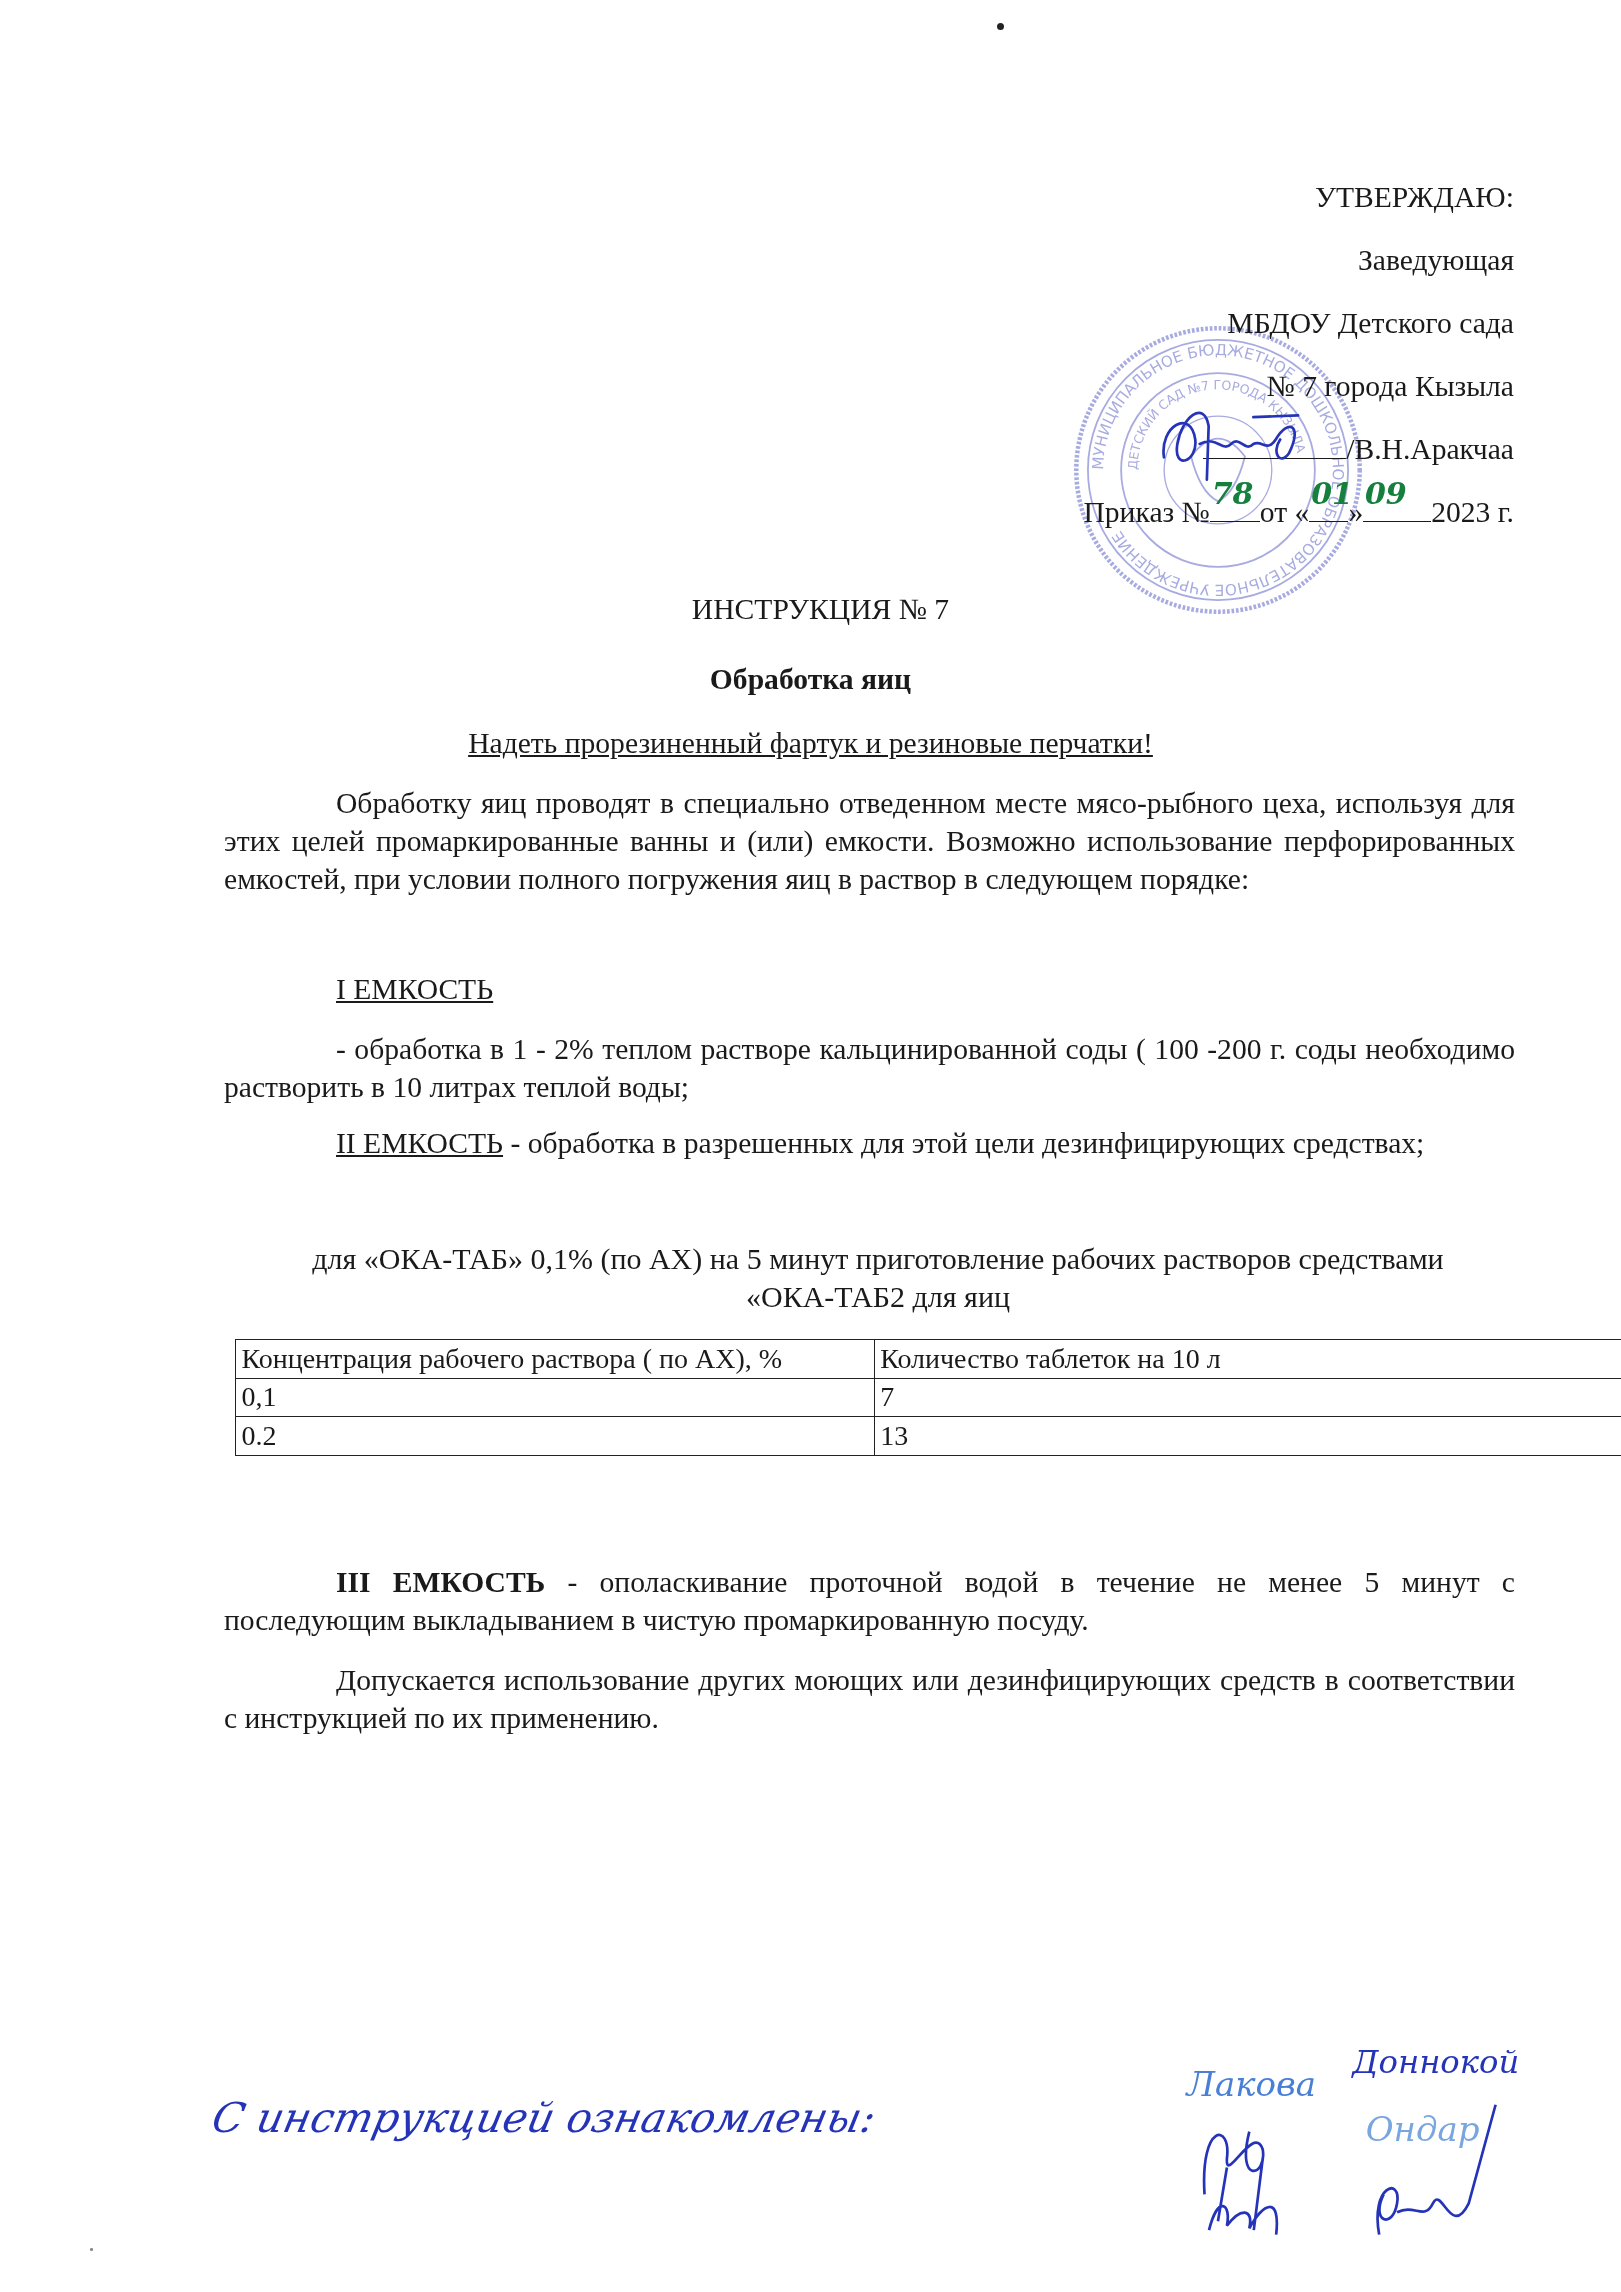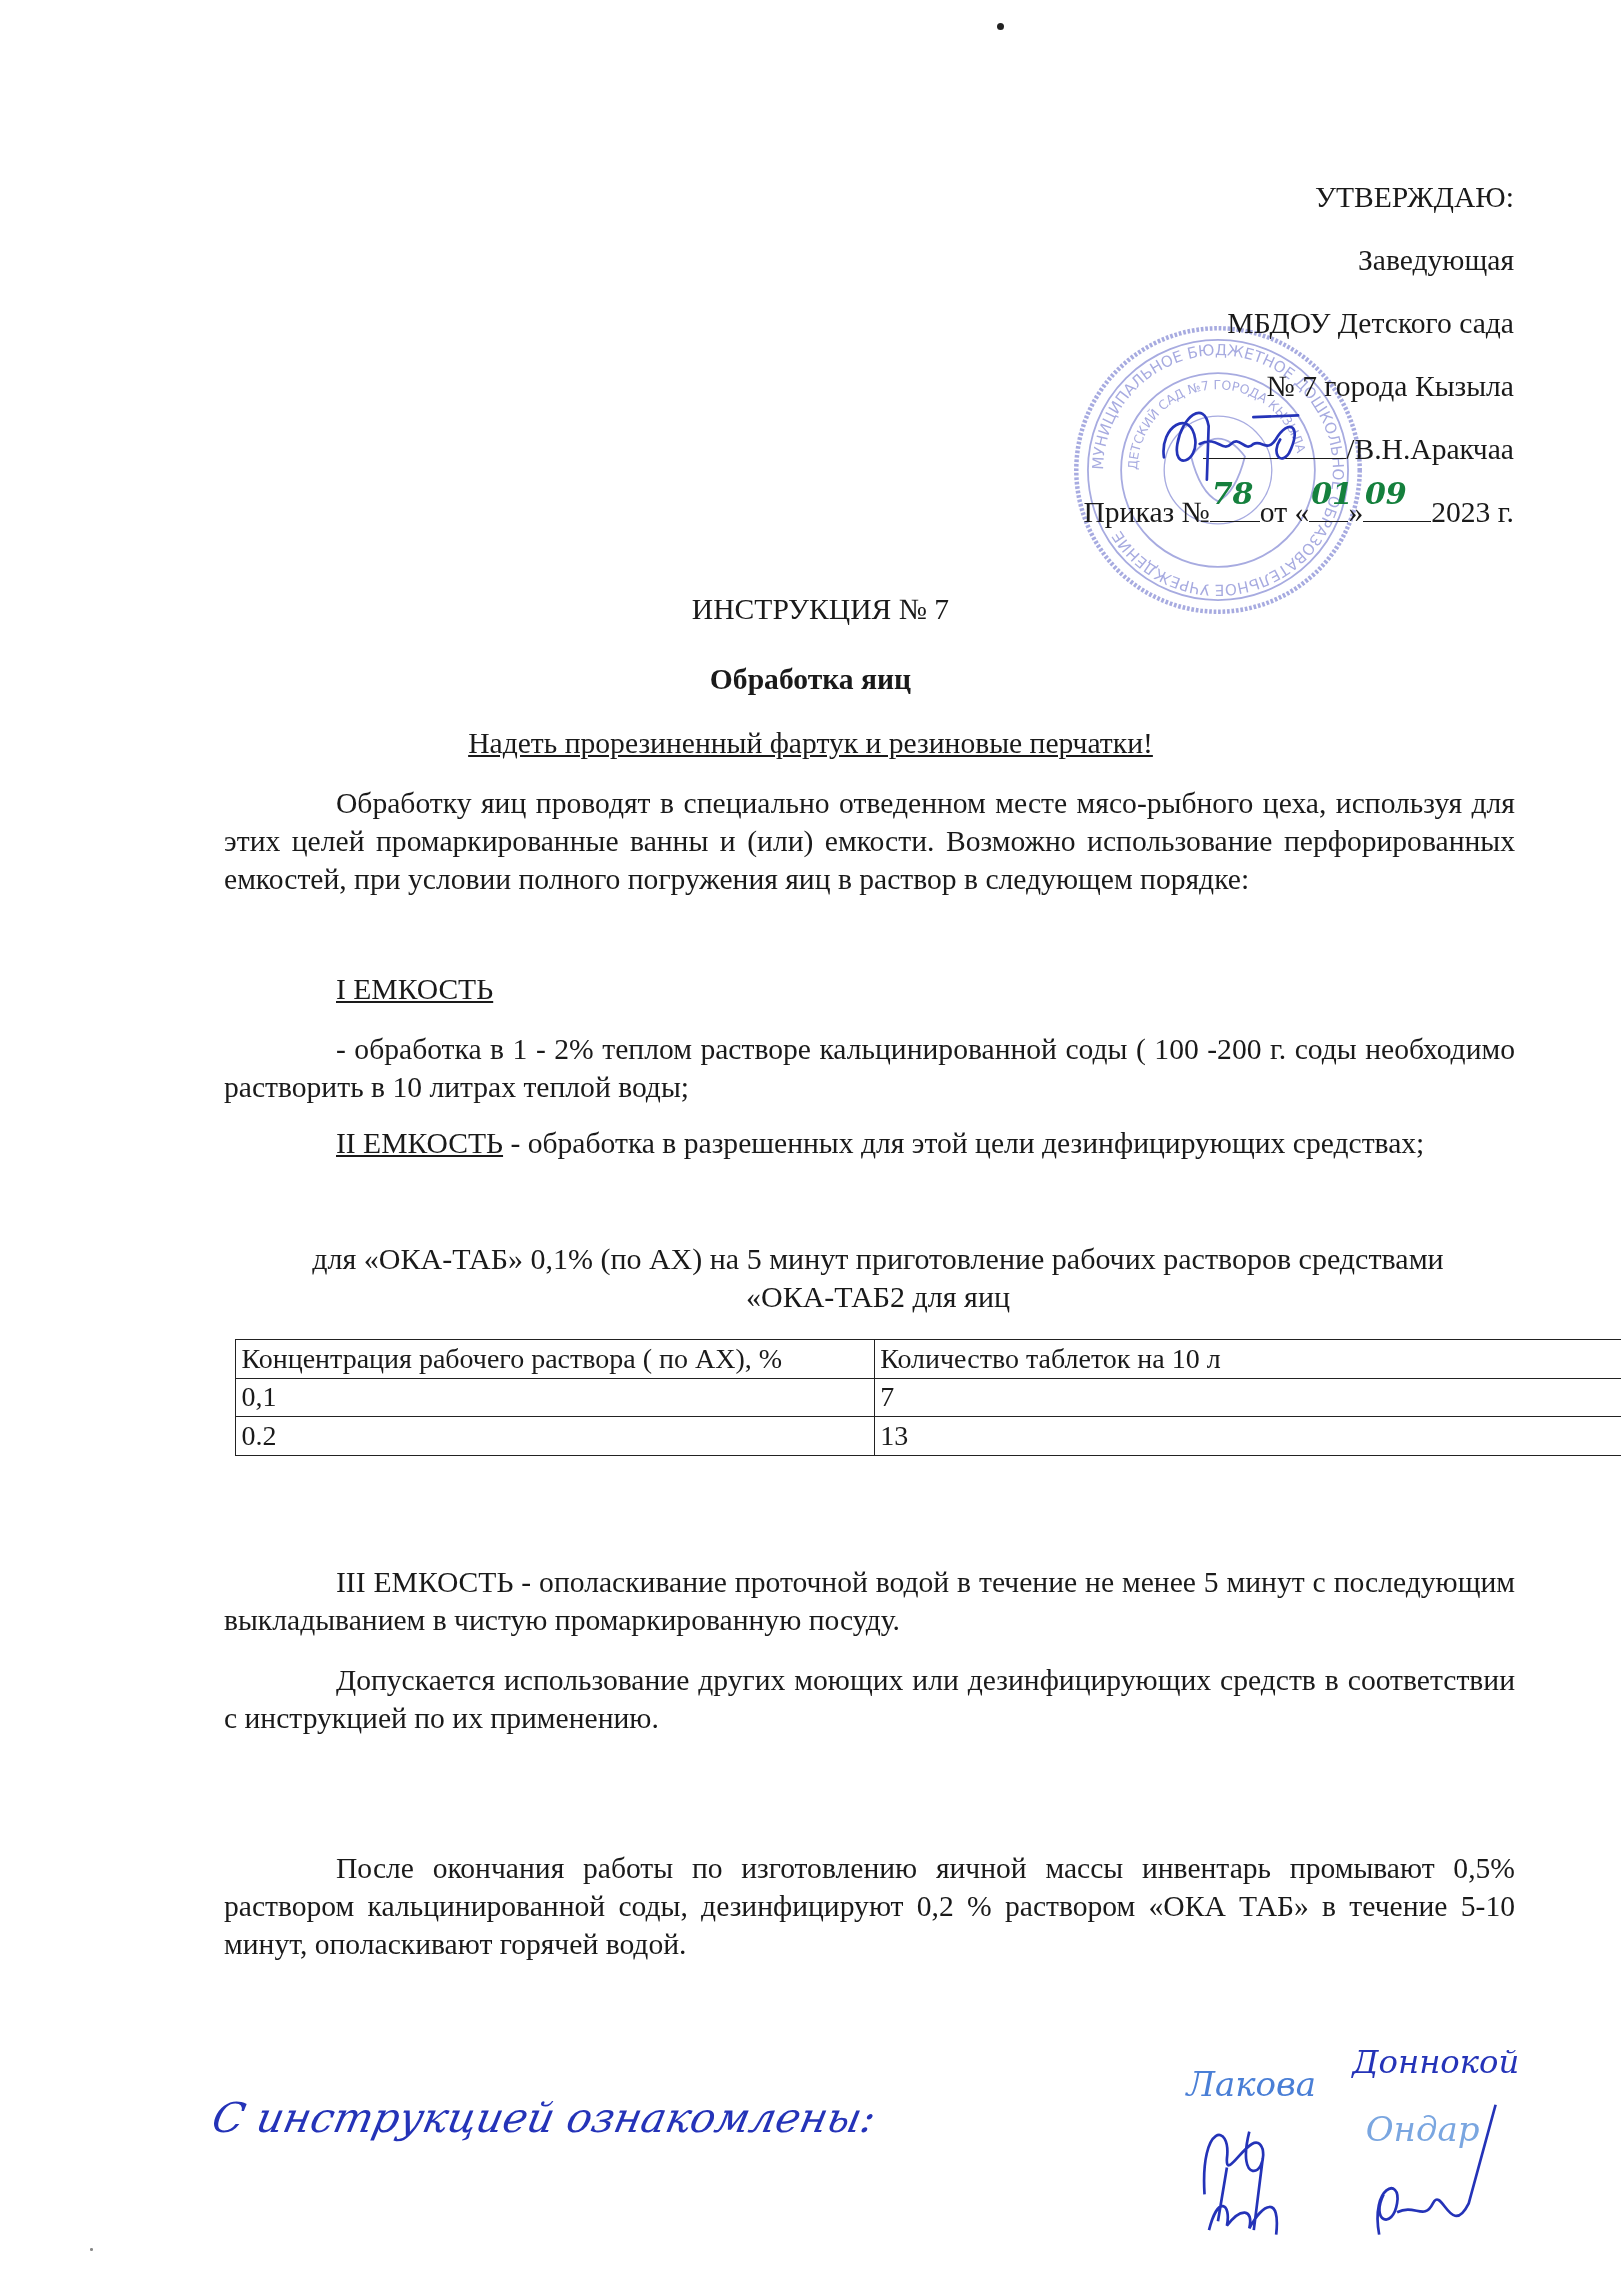--- a/index.html
+++ b/index.html
@@ -24,21 +24,21 @@
     .t2 { top: 663px; font-weight: bold; }
     .t3 { top: 727px; text-decoration: underline; }
 
     .para { position: absolute; left: 224px; width: 1291px; font-size: 29.6px; line-height: 38px; text-align: justify; text-indent: 112px; margin: 0; }
     .p1 { top: 784px; }
     .p-cap1 { top: 970px; text-decoration: underline; }
     .p2 { top: 1030px; }
     .p3 { top: 1124px; }
     .p-note { position: absolute; left: 269px; width: 1218px; text-align: center; font-size: 30px; line-height: 38px; top: 1240px; }
     .u { text-decoration: underline; margin-top: 48px; }
-    .b { font-weight: normal; }
+    .b { font-weight: bold; }
 
     table.conc { position: absolute; left: 235px; top: 1339px; width: 1401px; border-collapse: collapse; font-size: 28px; }
     table.conc td, table.conc th { border: 1.8px solid #222; padding: 1.8px 5.4px; vertical-align: top; text-align: left; font-weight: normal; line-height: 34px; }
     table.conc th.c1, table.conc td.c1 { width: 627px; }
 
     .p4 { top: 1563px; }
     .p5 { top: 1661px; }
     .p6 { top: 1755px; }
     .p7 { top: 1849px; }
 
@@ -112,21 +112,20 @@
       </tr>
       <tr>
         <td class="c1">0.2</td>
         <td>13</td>
       </tr>
     </tbody>
   </table>
 
   <p class="para p4"><span class="b">III ЕМКОСТЬ</span><span> - ополаскивание проточной водой в течение не менее 5 минут с последующим выкладыванием в чистую промаркированную посуду.</span></p>
   <p class="para p5">Допускается использование других моющих или дезинфицирующих средств в соответствии с инструкцией по их применению.</p>
-  <p class="para p7">После окончания работы по изготовлению яичной массы инвентарь промывают 0,5% раствором кальцинированной соды, дезинфицируют 0,2 % раствором «ОКА ТАБ» в течение 5-10 минут, ополаскивают горячей водой.</p>
 
   <svg class="handwriting" viewBox="0 0 1610 300">
     <text x="40" y="120" font-family="DejaVu Serif, serif" font-style="italic" font-size="46" fill="#2433b8" transform="skewX(-12) translate(20,0)">С инструкцией ознакомлены:</text>
     <text x="1125" y="80" font-family="DejaVu Serif, serif" font-style="italic" font-size="38" fill="#4a7fd6">Лакова</text>
     <text x="1310" y="55" font-family="DejaVu Serif, serif" font-style="italic" font-size="36" fill="#2433b8">Доннокой</text>
     <text x="1325" y="130" font-family="DejaVu Serif, serif" font-style="italic" font-size="38" fill="#7aa6e0">Ондар</text>
     <path d="M1145 190 C1140 110, 1175 110, 1170 150 C1168 180, 1200 110, 1210 140 C1215 170, 1180 180, 1195 120 M1170 160 L1160 220 M1150 230 C1160 190, 1175 200, 1170 225 C1185 205, 1200 205, 1195 228 C1210 200, 1230 190, 1225 235 M1210 150 L1200 230" fill="none" stroke="#2433b8" stroke-width="3"></path>
     <path d="M1340 235 C1330 180, 1365 170, 1360 200 C1355 230, 1330 220, 1345 190 M1360 210 C1380 200, 1390 220, 1400 200 C1410 180, 1420 240, 1440 200 L1470 90" fill="none" stroke="#2433b8" stroke-width="3"></path>
   </svg>
 </div>

